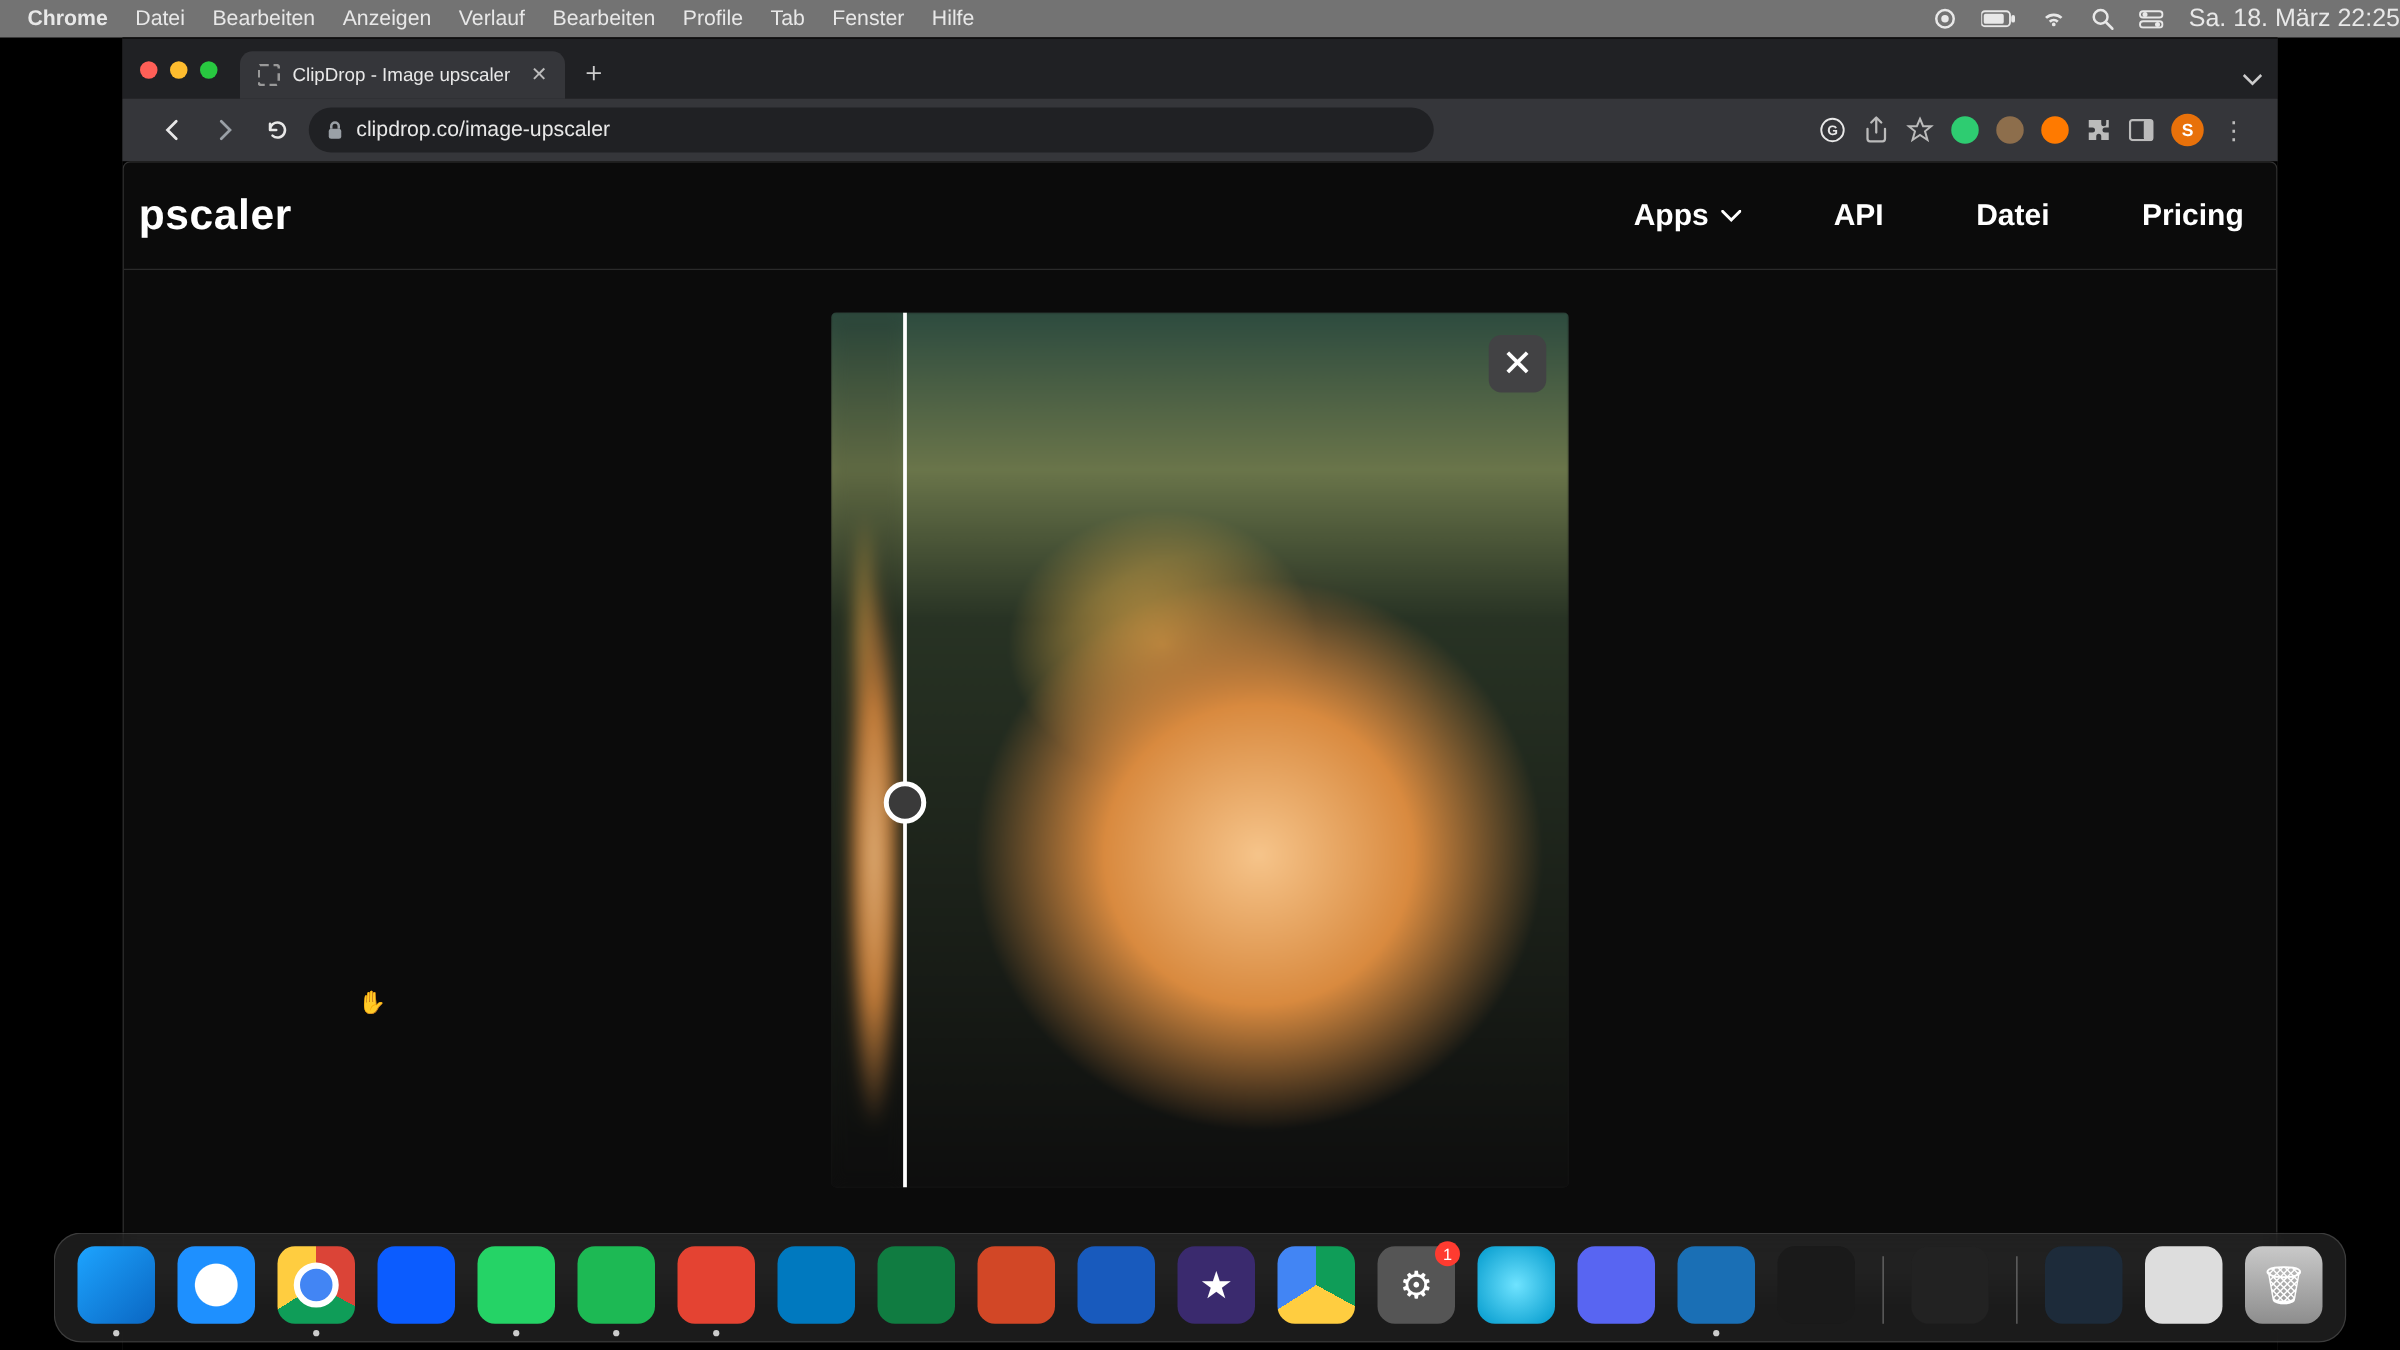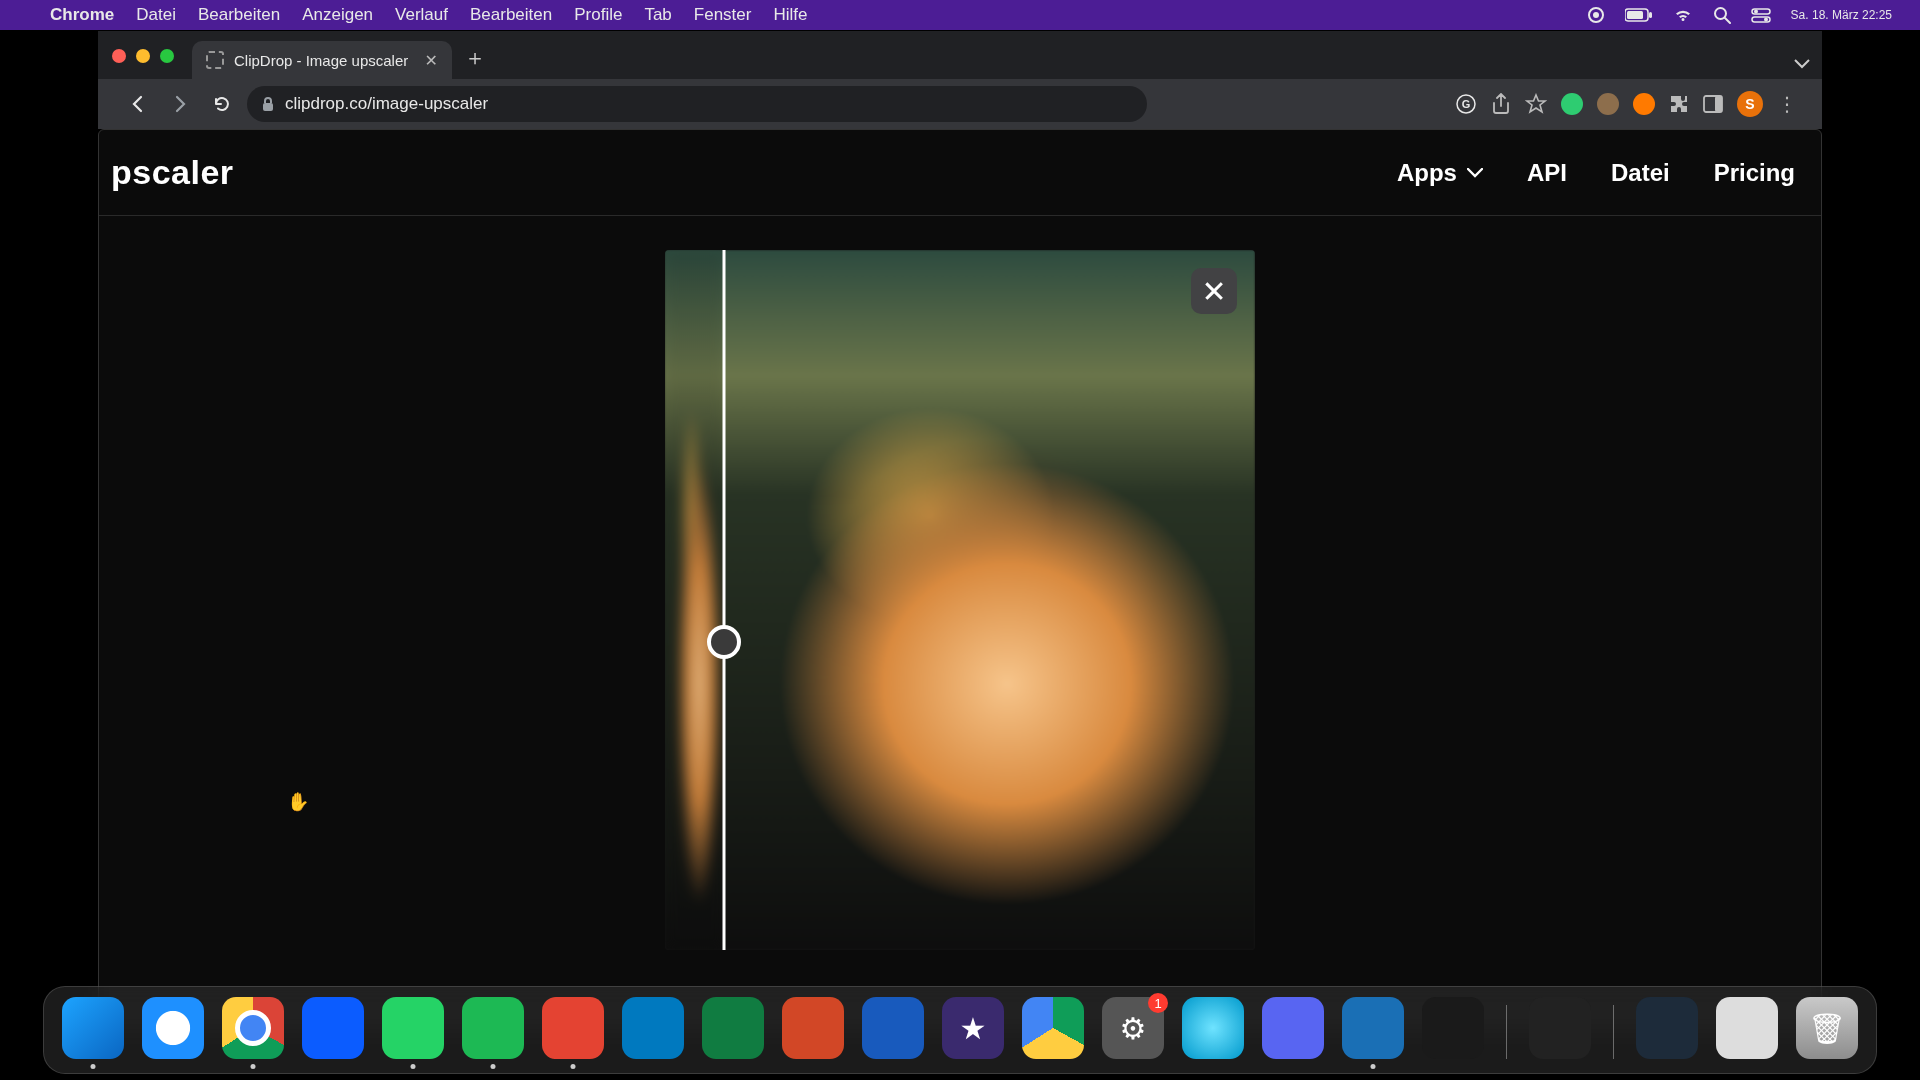--- a/index.html
+++ b/index.html
@@ -1,28 +1,28 @@
 <!DOCTYPE html>
 <html><head>
 <meta charset="utf-8">
 <style>
   * { margin: 0; padding: 0; box-sizing: border-box; font-family: -apple-system, BlinkMacSystemFont, "Segoe UI", Helvetica, Arial, sans-serif; }
   html, body { width: 1920px; height: 1080px; background: #000; overflow: hidden; }
 
   
   .mac-menubar {
     position: absolute; top: 0; left: 0; right: 0; height: 30px;
-    background: #4c1d95; color: #e8e8e8;
+    background: #737373; color: #e8e8e8;
     display: flex; align-items: center; font-size: 17px;
-    padding: 0 28px; justify-content: space-between;
+    padding: 0 0; justify-content: space-between;
   }
   .mac-menubar-left { display: flex; align-items: center; gap: 22px; }
   .mac-menubar-left .app { font-weight: 600; }
   .apple-logo { font-size: 19px; }
-  .mac-menubar-right { display: flex; align-items: center; gap: 20px; font-size: 12px; }
+  .mac-menubar-right { display: flex; align-items: center; gap: 20px; font-size: 20px; }
   .status-icon-wrap { display:inline-flex; align-items:center; justify-content:center; }
 
   
   .browser-window {
     position: absolute; top: 30px; left: 98px; right: 98px; bottom: 0;
     background: #2b2b2b;
     display: flex; flex-direction: column;
     border-top: 1px solid #000;
   }
   .tab-strip {
@@ -64,21 +64,21 @@
   .page-frame {
     position:absolute; inset:0 0 50px 0;
     border:1px solid #333; border-radius:6px; background:#0b0b0b;
     display:flex; flex-direction:column;
   }
   .site-header {
     height:86px; border-bottom:1px solid #2a2a2a;
     display:flex; align-items:center; padding:0 26px;
   }
   .brand-frag { font-size:34px; font-weight:800; color:#fff; letter-spacing:.5px; margin-left:-14px;}
-  .top-nav { margin-left:auto; display:flex; align-items:center; gap:44px; }
+  .top-nav { margin-left:auto; display:flex; align-items:center; gap:74px; }
   .top-nav .nav-link { color:#fff; font-size:24px; font-weight:600; display:flex; align-items:center; gap:10px; }
   .chev { font-size:16px; }
   .signin-btn {
     background:#fff; color:#000; font-size:22px; font-weight:700;
     padding:16px 28px; border-radius:6px; margin-left:40px;
   }
 
   .canvas-area { flex:1; display:flex; align-items:flex-start; justify-content:center; padding-top:34px; position:relative;}
   .image-compare {
     width:590px; height:700px; position:relative; border-radius:4px; overflow:hidden;

